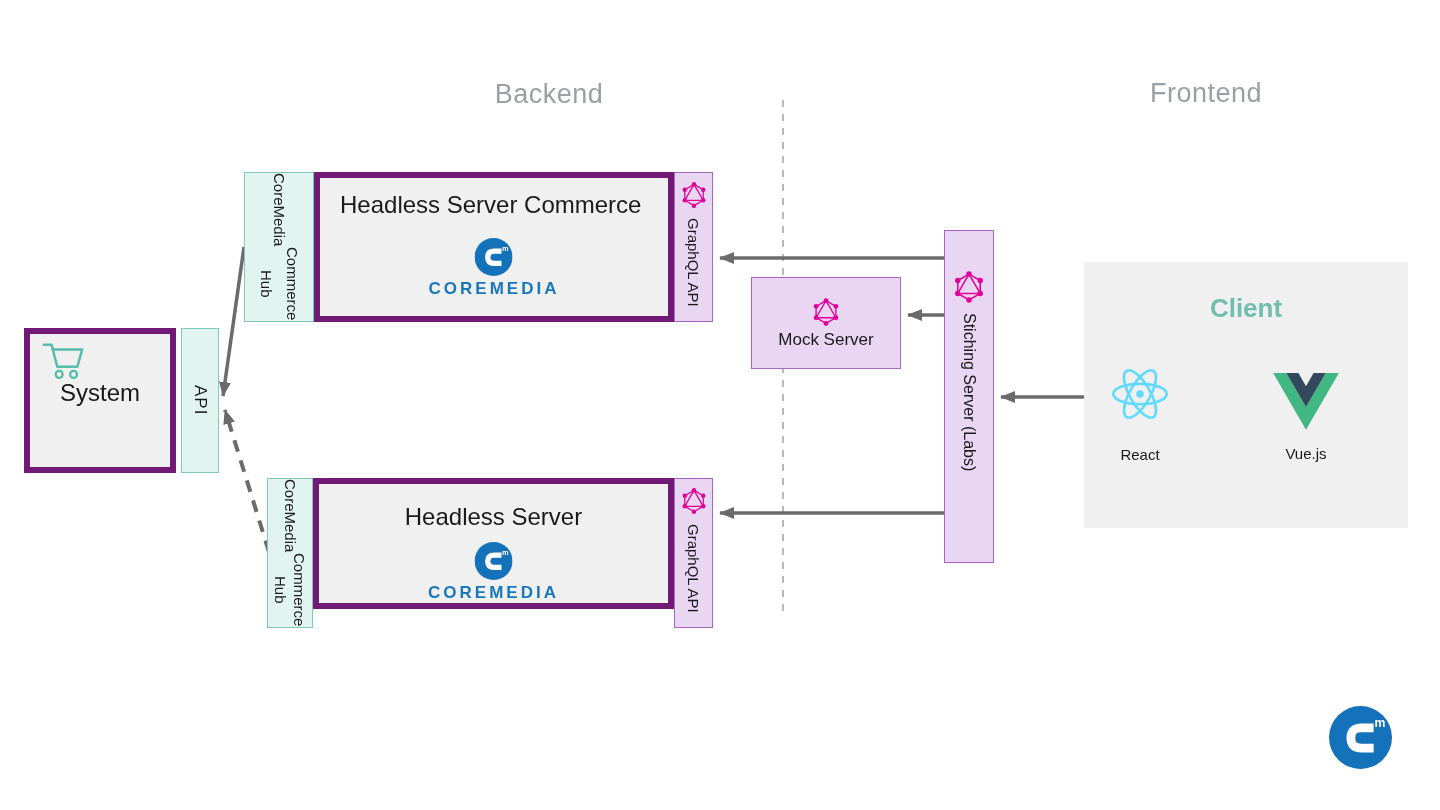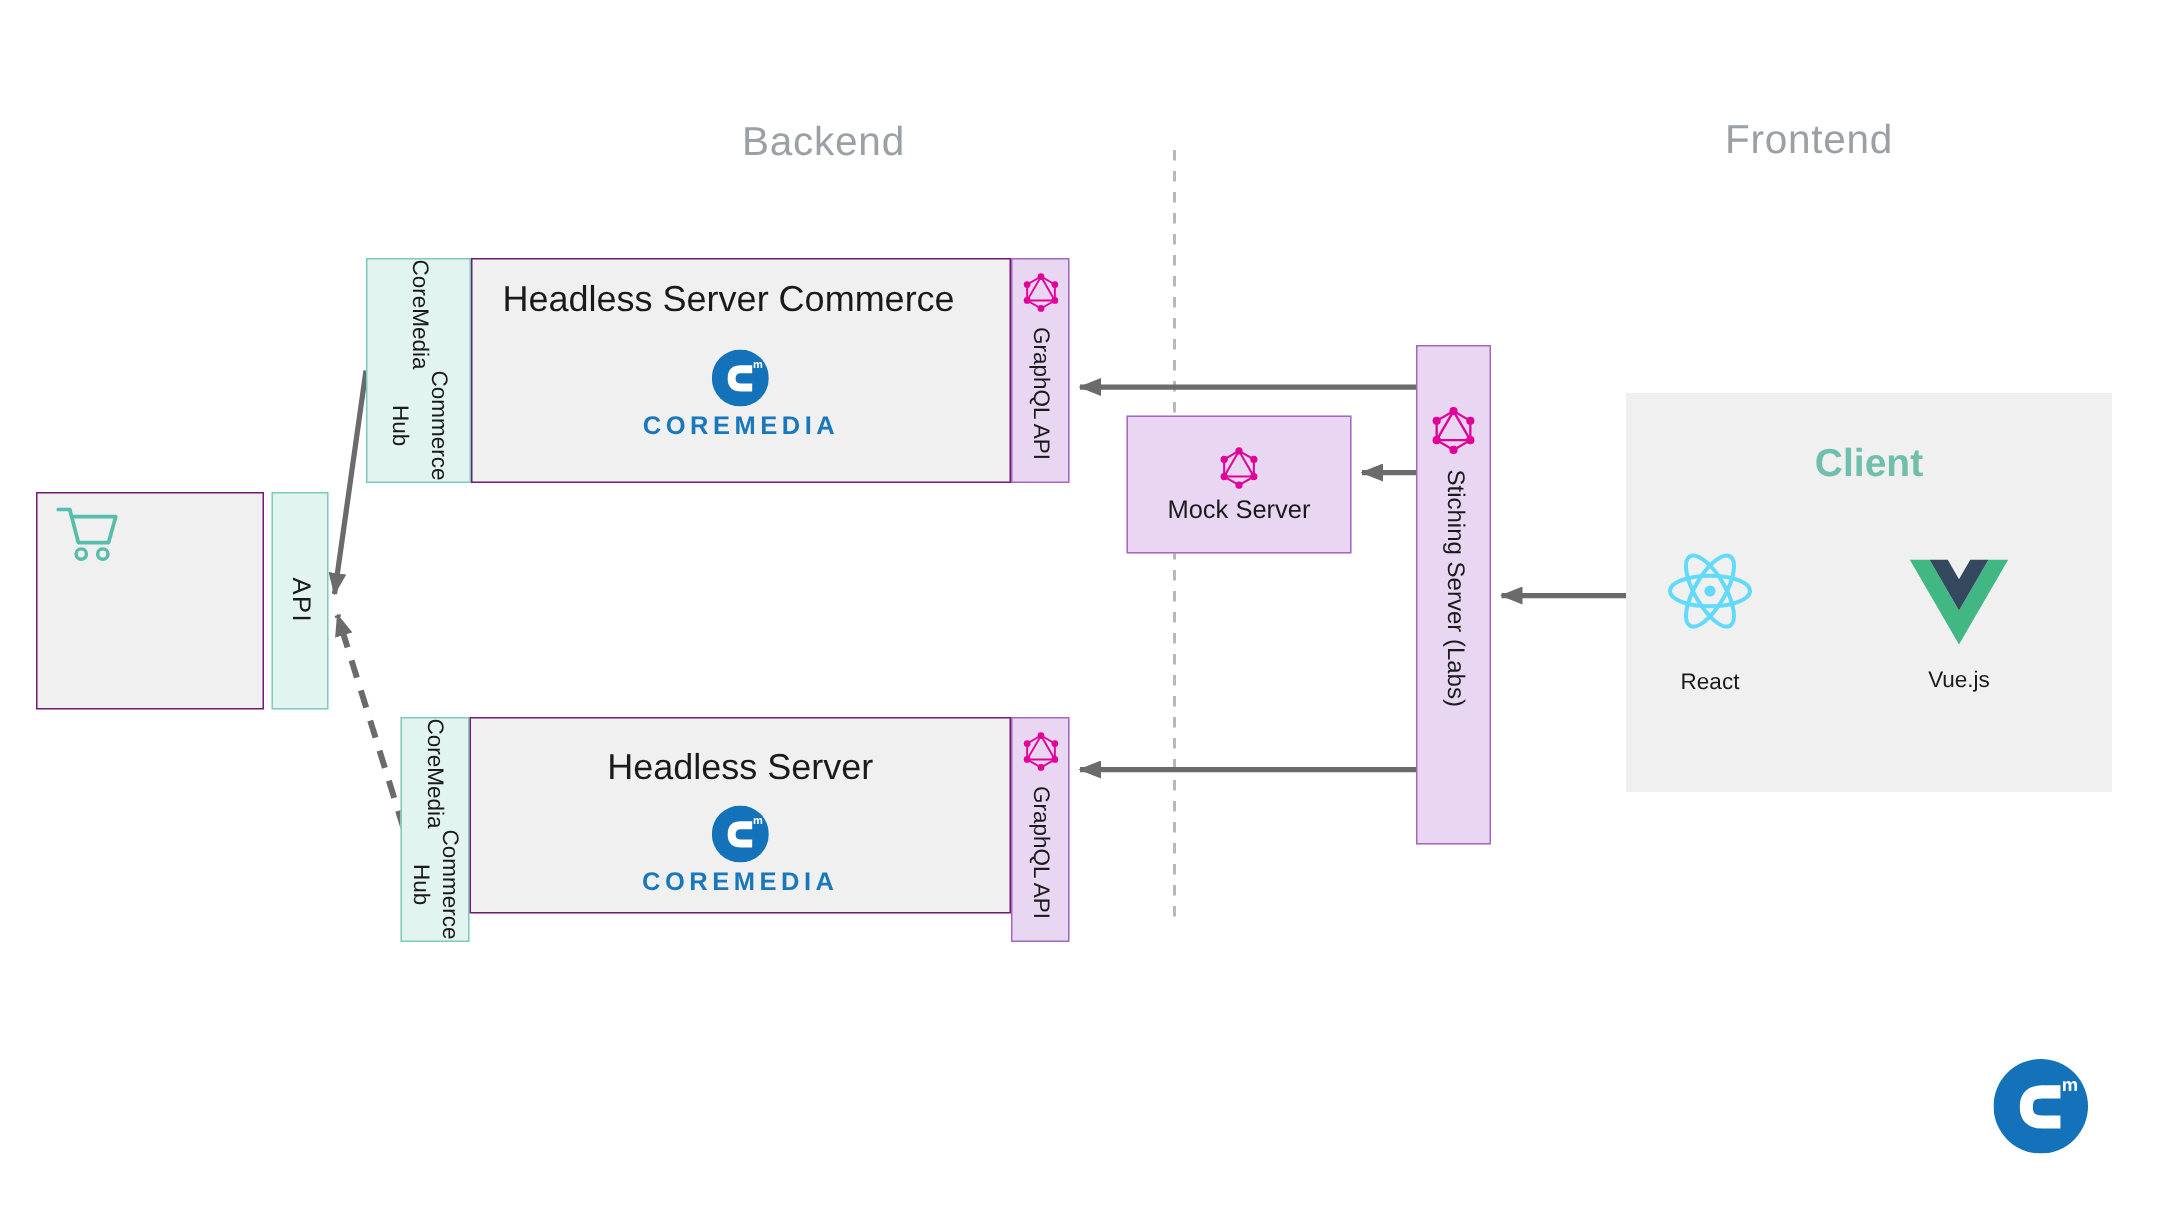--- a/index.html
+++ b/index.html
@@ -4,21 +4,21 @@
 <style>
   html,body{margin:0;padding:0;background:#fff;}
   .stage{
     position:relative;width:1440px;height:810px;background:#ffffff;
     font-family:"Liberation Sans",sans-serif;color:#1a1a1a;overflow:hidden;margin-left:16px;
   }
   .abs{position:absolute;}
   .section-label{
     width:220px;text-align:center;font-size:27px;color:#9aa0a3;letter-spacing:.5px;
   }
-  .graybox{background:#f0f0f0;border:1px solid #701a75;box-sizing:border-box;}
+  .graybox{background:#f0f0f0;border:6px solid #701a75;box-sizing:border-box;}
   .tealbox{background:#e2f4ef;border:1.5px solid #7ecabb;box-sizing:border-box;}
   .purplebox{background:#e9d6f3;border:1.5px solid #a667bd;box-sizing:border-box;}
   .vtext{
     writing-mode:vertical-rl;text-orientation:mixed;
     display:flex;align-items:center;justify-content:center;
     height:100%;width:100%;text-align:center;
   }
   .vtext .vline{display:block;}
   .sidecol{display:flex;flex-direction:column;align-items:center;}
   .title-lg{font-size:24px;line-height:34px;}
@@ -53,20 +53,21 @@
     <path d="M1068,397 L985,397" stroke="#6b6b6b" stroke-width="3.5" fill="none" marker-end="url(#ah)"></path>
   </svg>
 
   <div class="abs graybox" style="left:8px;top:328px;width:152px;height:145px;">
     <svg class="abs iconwrap" style="left:10px;top:3px;" width="46" height="46" viewBox="0 0 48 46">
       <path d="M4 7 h8 l6 23 h21 l5 -18 h-30" fill="none" stroke="#56bdaa" stroke-width="2.6" stroke-linejoin="round" stroke-linecap="round"></path>
       <circle cx="20" cy="38" r="3.6" fill="none" stroke="#56bdaa" stroke-width="2.4"></circle>
       <circle cx="35" cy="38" r="3.6" fill="none" stroke="#56bdaa" stroke-width="2.4"></circle>
     </svg>
     <div class="abs title-lg" style="left:0;top:42px;width:100%;text-align:center;line-height:33px;">
+      <span class="vline" style="display:block;">System</span>
     </div>
   </div>
 
   <div class="abs tealbox" style="left:165px;top:328px;width:38px;height:145px;">
     <div class="vtext" style="font-size:17px;letter-spacing:1px;">API</div>
   </div>
 
   <div class="abs tealbox" style="left:228px;top:172px;width:70px;height:150px;">
     <div class="vtext label-sm" style="line-height:26px;">
       <span class="vline">CoreMedia</span>

